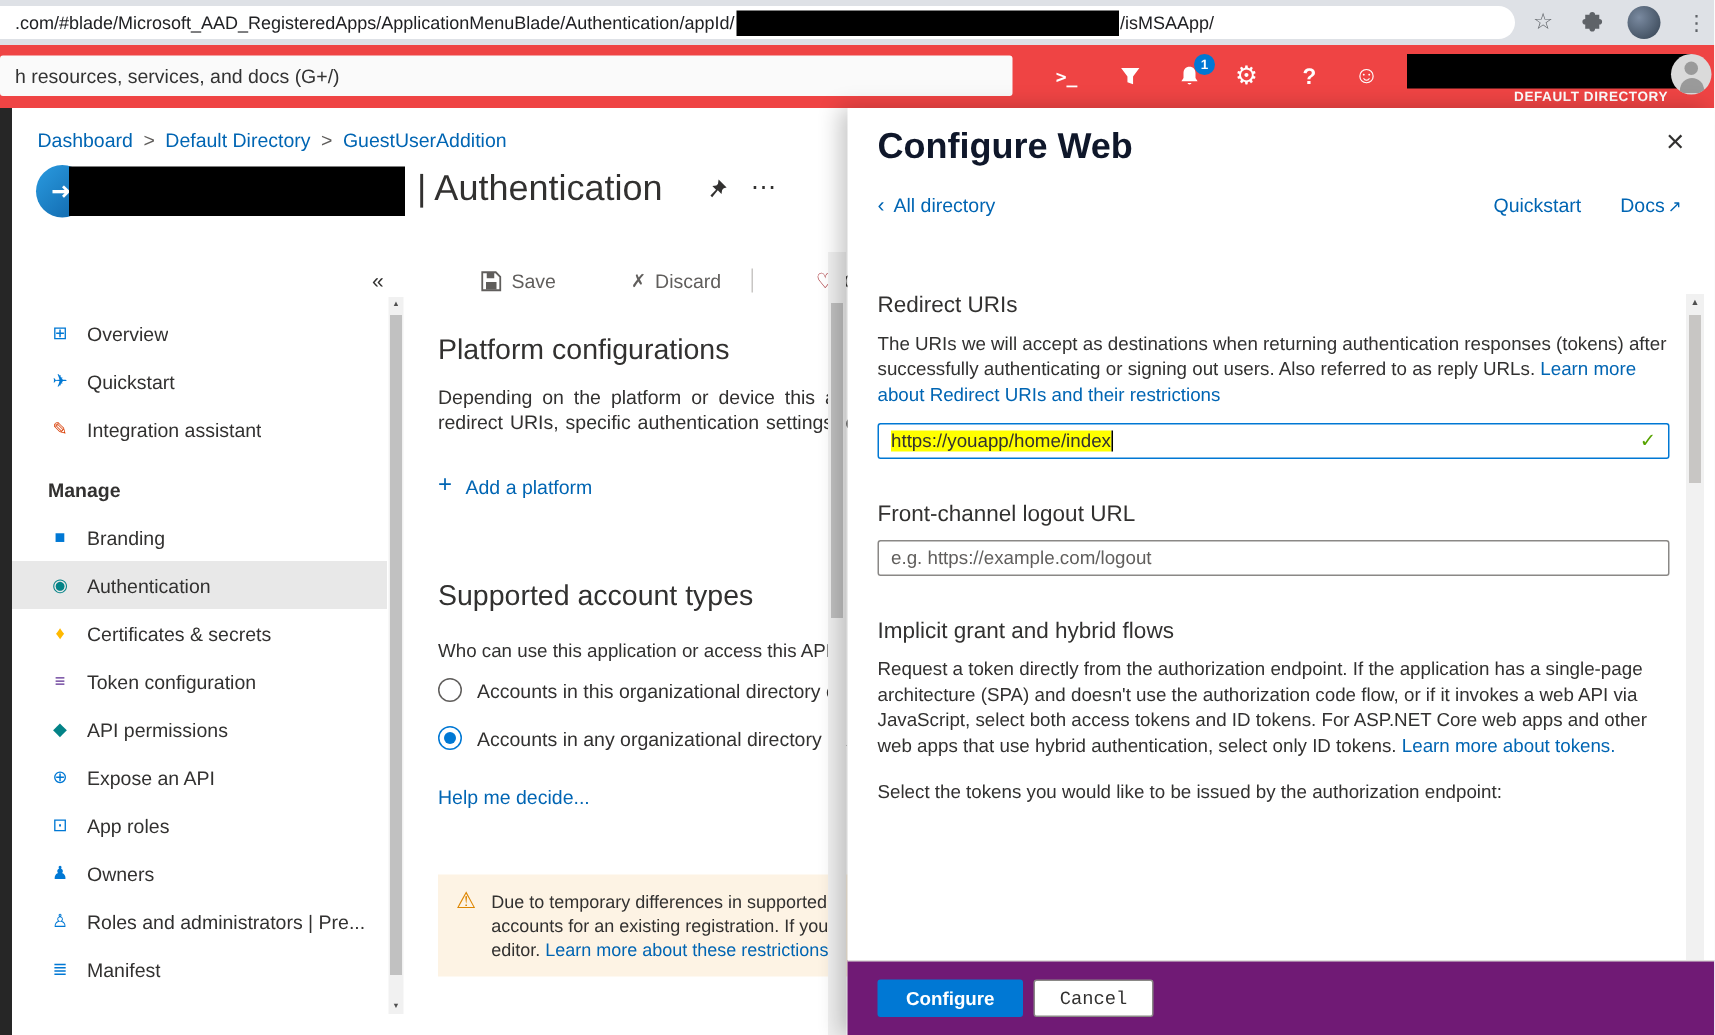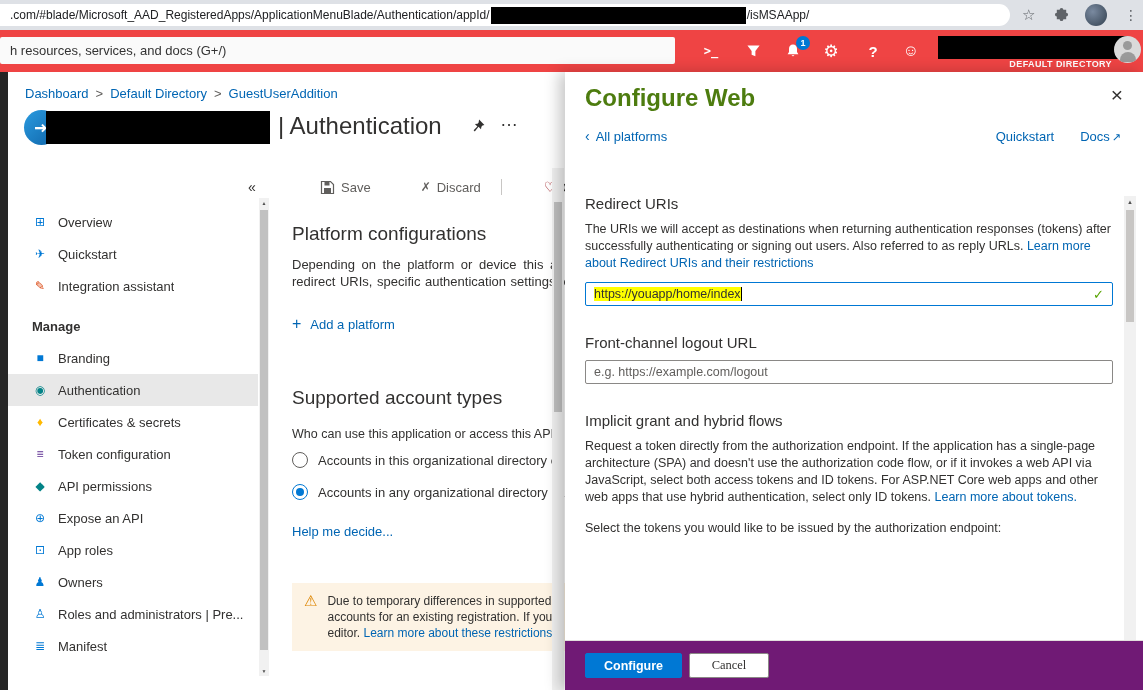--- a/index.html
+++ b/index.html
@@ -119,21 +119,21 @@
                  padding: 10px 12px; display: flex; gap: 10px; }
   .warn-icon { color: #dd8500; font-size: 15px; line-height: 16px; flex: 0 0 auto; }
   .warn-text { font-size: 12px; line-height: 16px; color: #323130; white-space: nowrap; }
 
   .main-scrollbar { position: absolute; left: 552px; top: 168px; width: 12px; height: 522px; background: #f1f1f1; }
   .main-scrollbar .sb-thumb { position: absolute; left: 2px; top: 34px; width: 8px; height: 210px; background: #c1c1c1; }
 
   
   .panel { position: absolute; left: 565px; top: 72px; width: 578px; height: 618px; background: #fff;
            box-shadow: -6px 0 14px rgba(0,0,0,0.22); z-index: 50; }
-  .panel-title { position: absolute; left: 20px; top: 12px; font-size: 24px; font-weight: bold; color: #4d7c0f; }
+  .panel-title { position: absolute; left: 20px; top: 12px; font-size: 24px; font-weight: bold; color: #0f172a; }
   .panel-close { position: absolute; right: 20px; top: 12px; font-size: 21px; color: #323130; cursor: pointer;
                  line-height: 21px; }
   .panel-back-row { position: absolute; left: 20px; right: 22px; top: 56px; display: flex;
                     justify-content: space-between; align-items: center; font-size: 13px; }
   .back-link { display: flex; align-items: center; gap: 6px; color: #0065b3; cursor: pointer; }
   .back-chevron { font-size: 14px; }
   .panel-links { display: flex; gap: 26px; }
   .ext-icon { font-size: 11px; margin-left: 2px; }
 
   .panel-body { position: absolute; left: 20px; top: 123px; width: 528px; }
@@ -158,21 +158,21 @@
   .panel-scrollbar .sb-down { bottom: 0; }
   .panel-scrollbar .sb-thumb { position: absolute; left: 2px; top: 14px; width: 8px; height: 112px; background: #c8c6c4; }
 
   .panel-footer { position: absolute; left: 0; right: 0; bottom: 0; height: 50px; border-top: 1px solid #e1dfdd;
                   background: #701a75; }
   .btn-primary { position: absolute; left: 20px; top: 12px; width: 97px; height: 25px; background: #0078d4;
                  color: #fff; border: 1px solid #0078d4; border-radius: 2px; font-size: 12.5px; font-weight: bold;
                  font-family: "Liberation Sans", sans-serif; cursor: pointer; }
   .btn-secondary { position: absolute; left: 124px; top: 12px; width: 80px; height: 25px; background: #fff;
                    color: #323130; border: 1px solid #8a8886; border-radius: 2px; font-size: 12.5px;
-                   font-family: Liberation Serif, serif; cursor: pointer; }
+                   font-family: Liberation Mono, monospace; cursor: pointer; }
 </style>
 </head>
 <body>
 
 <div class="screen">
 
   <div class="browser-bar">
     <div class="url-pill">
       <span>.com/#blade/Microsoft_AAD_RegisteredApps/ApplicationMenuBlade/Authentication/appId/</span>
       <span class="url-redaction"></span>
@@ -346,21 +346,21 @@
     <span class="sb-thumb"></span>
   </div>
 
   <div class="panel">
     <div class="panel-title">Configure Web</div>
     <span class="panel-close">×</span>
 
     <div class="panel-back-row">
       <span class="back-link">
         <span class="back-chevron">‹</span>
-        <span>All platforms</span>
+        <span>All directory</span>
       </span>
       <span class="panel-links">
         <span class="link">Quickstart</span>
         <span class="link"><span>Docs</span><span class="ext-icon">↗</span></span>
       </span>
     </div>
 
     <div class="panel-body">
       <h3 class="panel-h3">Redirect URIs</h3>
       <p class="panel-p"><span>The URIs we will accept as destinations when returning authentication responses (tokens) after successfully authenticating or signing out users. Also referred to as reply URLs. </span><span class="link">Learn more about Redirect URIs and their restrictions</span></p>

